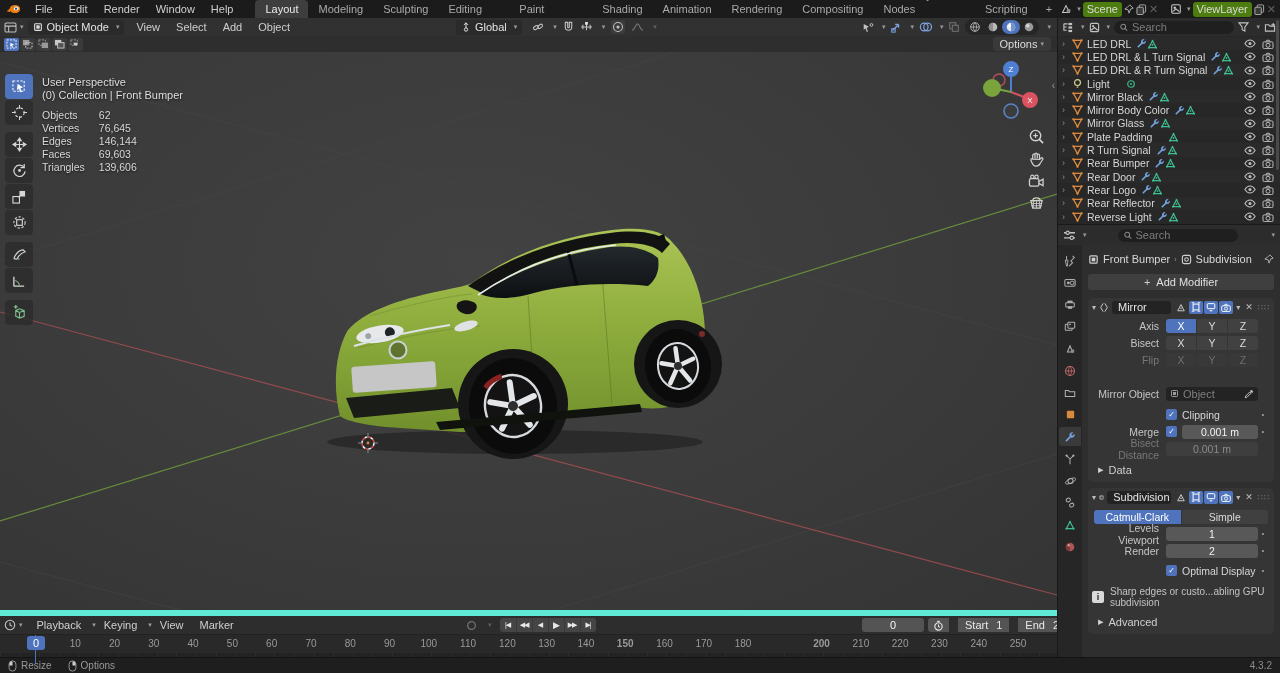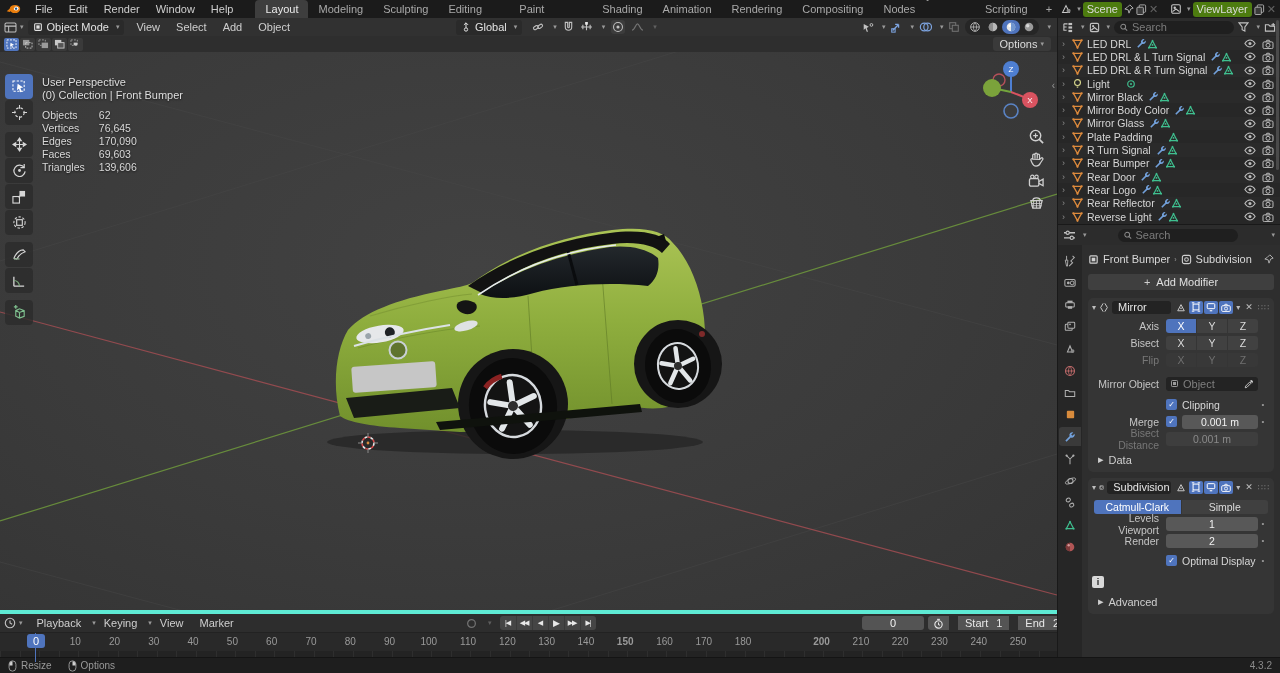--- a/index.html
+++ b/index.html
@@ -62,21 +62,21 @@
   .stats .hd{margin-bottom:1px}
   .stats table{margin-top:8px;border-collapse:collapse}
   .stats td{padding:0 0 1px 0;font-size:10.5px;color:#d8d8d8}
   .stats td.lb{padding-right:14px}
 
   .gizmo{position:absolute;right:14px;top:6px;z-index:3}
   .navstack{position:absolute;right:12px;top:76px;display:flex;flex-direction:column;gap:6px;z-index:3;color:#cfcfcf}
   .collapse-arrow{position:absolute;right:2px;top:28px;color:#9a9a9a;font-size:10px;z-index:3}
 
   
-  .timeline{position:absolute;left:0;top:610px;width:1057px;height:47px;background:#2b2b2b;border-top:4px solid #5eead4}
+  .timeline{position:absolute;left:0;top:610px;width:1057px;height:47px;background:#2b2b2b;border-top:6px solid #5eead4}
   .tl-header{position:relative;height:18px;background:#2d2d2d;display:flex;align-items:center}
   .tl-left{display:flex;align-items:center;padding-left:4px}
   .tl-center{position:absolute;left:466px;display:flex;align-items:center;gap:8px}
   .pb-pill{display:flex;background:#454545;border-radius:3px;overflow:hidden}
   .pb-btn{width:16px;height:14px;display:flex;align-items:center;justify-content:center;
           color:#e8e8e8;font-size:7px;letter-spacing:-1px}
   .pb-btn+.pb-btn{border-left:1px solid #3a3a3a}
   .frame-field{position:absolute;left:862px;top:2px;width:62px;height:14px;background:#545454;
                border-radius:3px;color:#f2f2f2;display:flex;align-items:center;justify-content:center}
   .range-grp{position:absolute;left:928px;top:2px;display:flex;gap:9px;height:14px}
@@ -570,21 +570,21 @@
               <tr>
                 <td class="lb">Objects</td>
                 <td>62</td>
               </tr>
               <tr>
                 <td class="lb">Vertices</td>
                 <td>76,645</td>
               </tr>
               <tr>
                 <td class="lb">Edges</td>
-                <td>170,090</td>
+                <td>146,144</td>
               </tr>
               <tr>
                 <td class="lb">Faces</td>
                 <td>69,603</td>
               </tr>
               <tr>
                 <td class="lb">Triangles</td>
                 <td>139,606</td>
               </tr>
             </tbody>
@@ -1567,21 +1567,21 @@
           <span class="plabel dis">Flip</span>
           <div class="pval">
               <div class="seg3 disabled">
                 <div class="sg">X</div>
                 <div class="sg">Y</div>
                 <div class="sg">Z</div>
               </div>
             </div>
           <span class="dot-col"></span>
         </div>
-        <div class="prow" style="margin-top:9px">
+        <div class="prow" style="margin-top:19px">
           <span class="plabel">Mirror Object</span>
           <div class="pval">
             <div class="objfield">
               <svg width="9" height="9" viewBox="0 0 12 12">
                   <rect x="2" y="2" width="8" height="8" rx="1" fill="none" stroke="#9a9a9a" stroke-width="1.3"></rect>
                   <rect x="4" y="4" width="4" height="4" fill="#9a9a9a"></rect>
                 </svg>
               <span>Object</span>
               <span class="eyed">
                 <svg width="10" height="10" viewBox="0 0 12 12">
@@ -1682,20 +1682,21 @@
         <div class="prow" style="margin-top:5px">
           <span class="plabel"></span>
           <div class="pval">
             <span class="cbx"></span>
             <span class="cbx-label">Optimal Display</span>
           </div>
           <span class="dot-col">•</span>
         </div>
         <div class="info-row">
           <span class="info-ic">i</span>
+          <span>Sharp edges or custo...abling GPU subdivision</span>
         </div>
         <div class="subrow">
           <span class="pchev">▸</span>
           <span>Advanced</span>
         </div>
       </div>
     </div>
   </div>
 
   <div class="statusbar">

